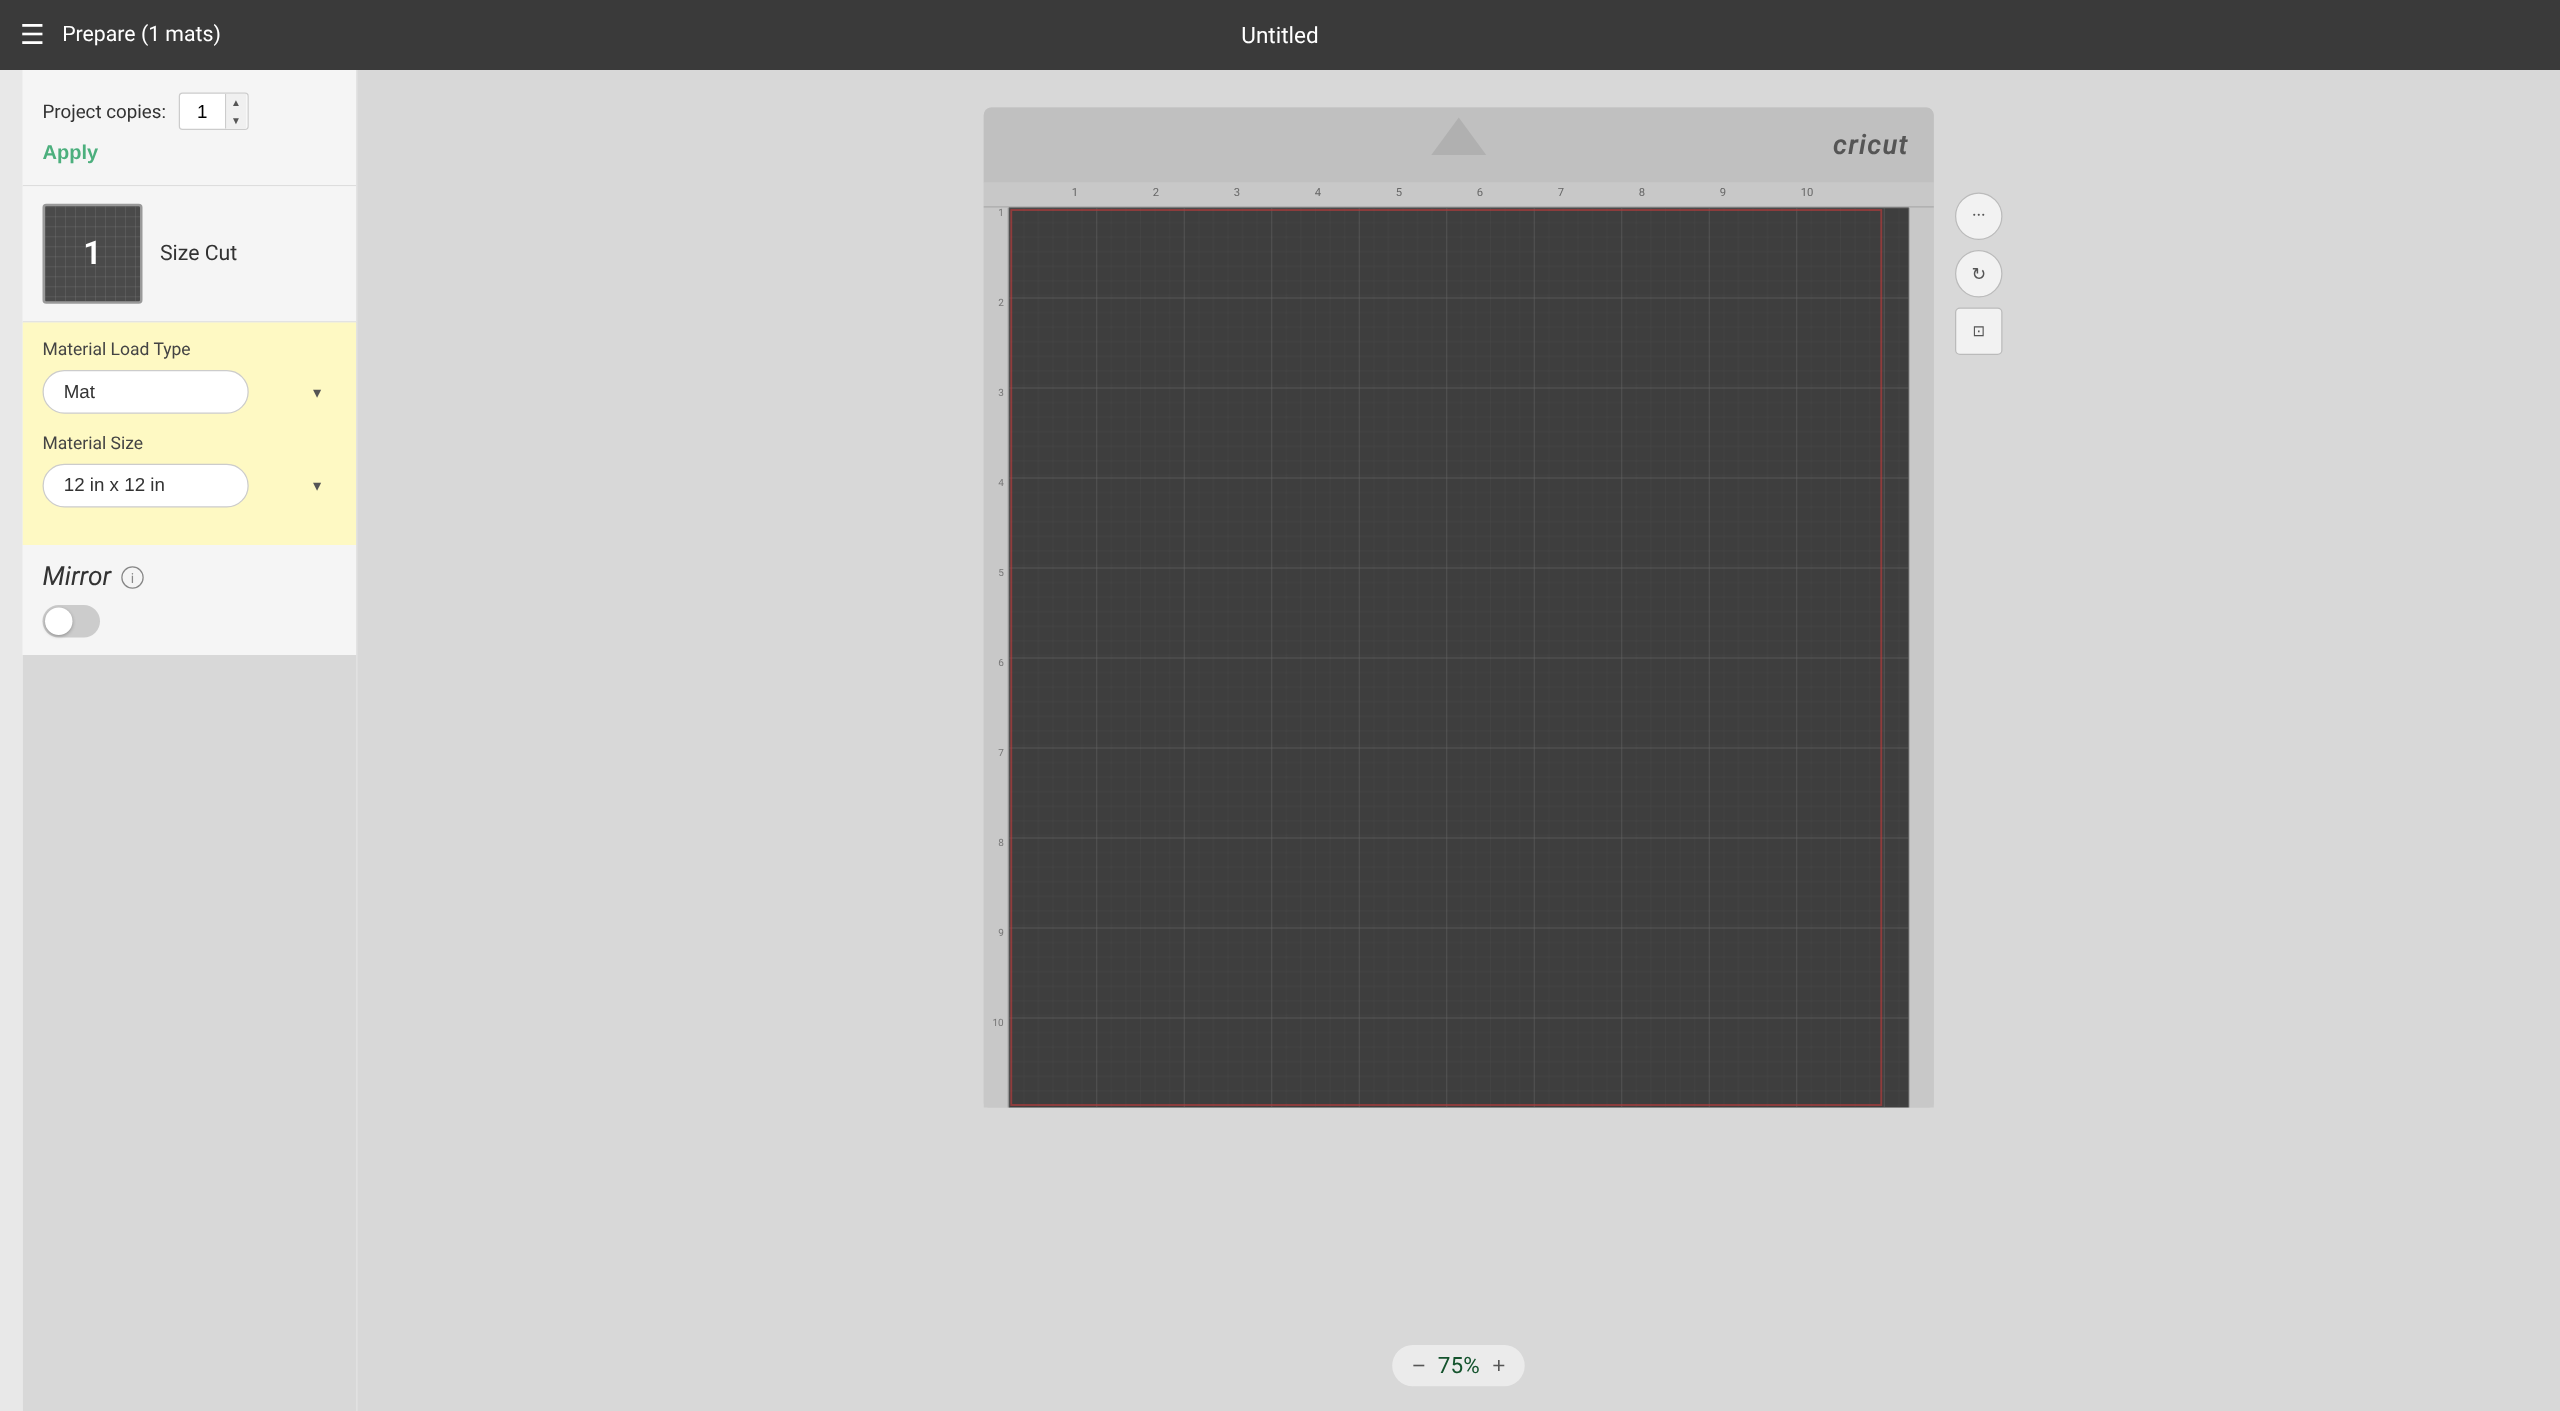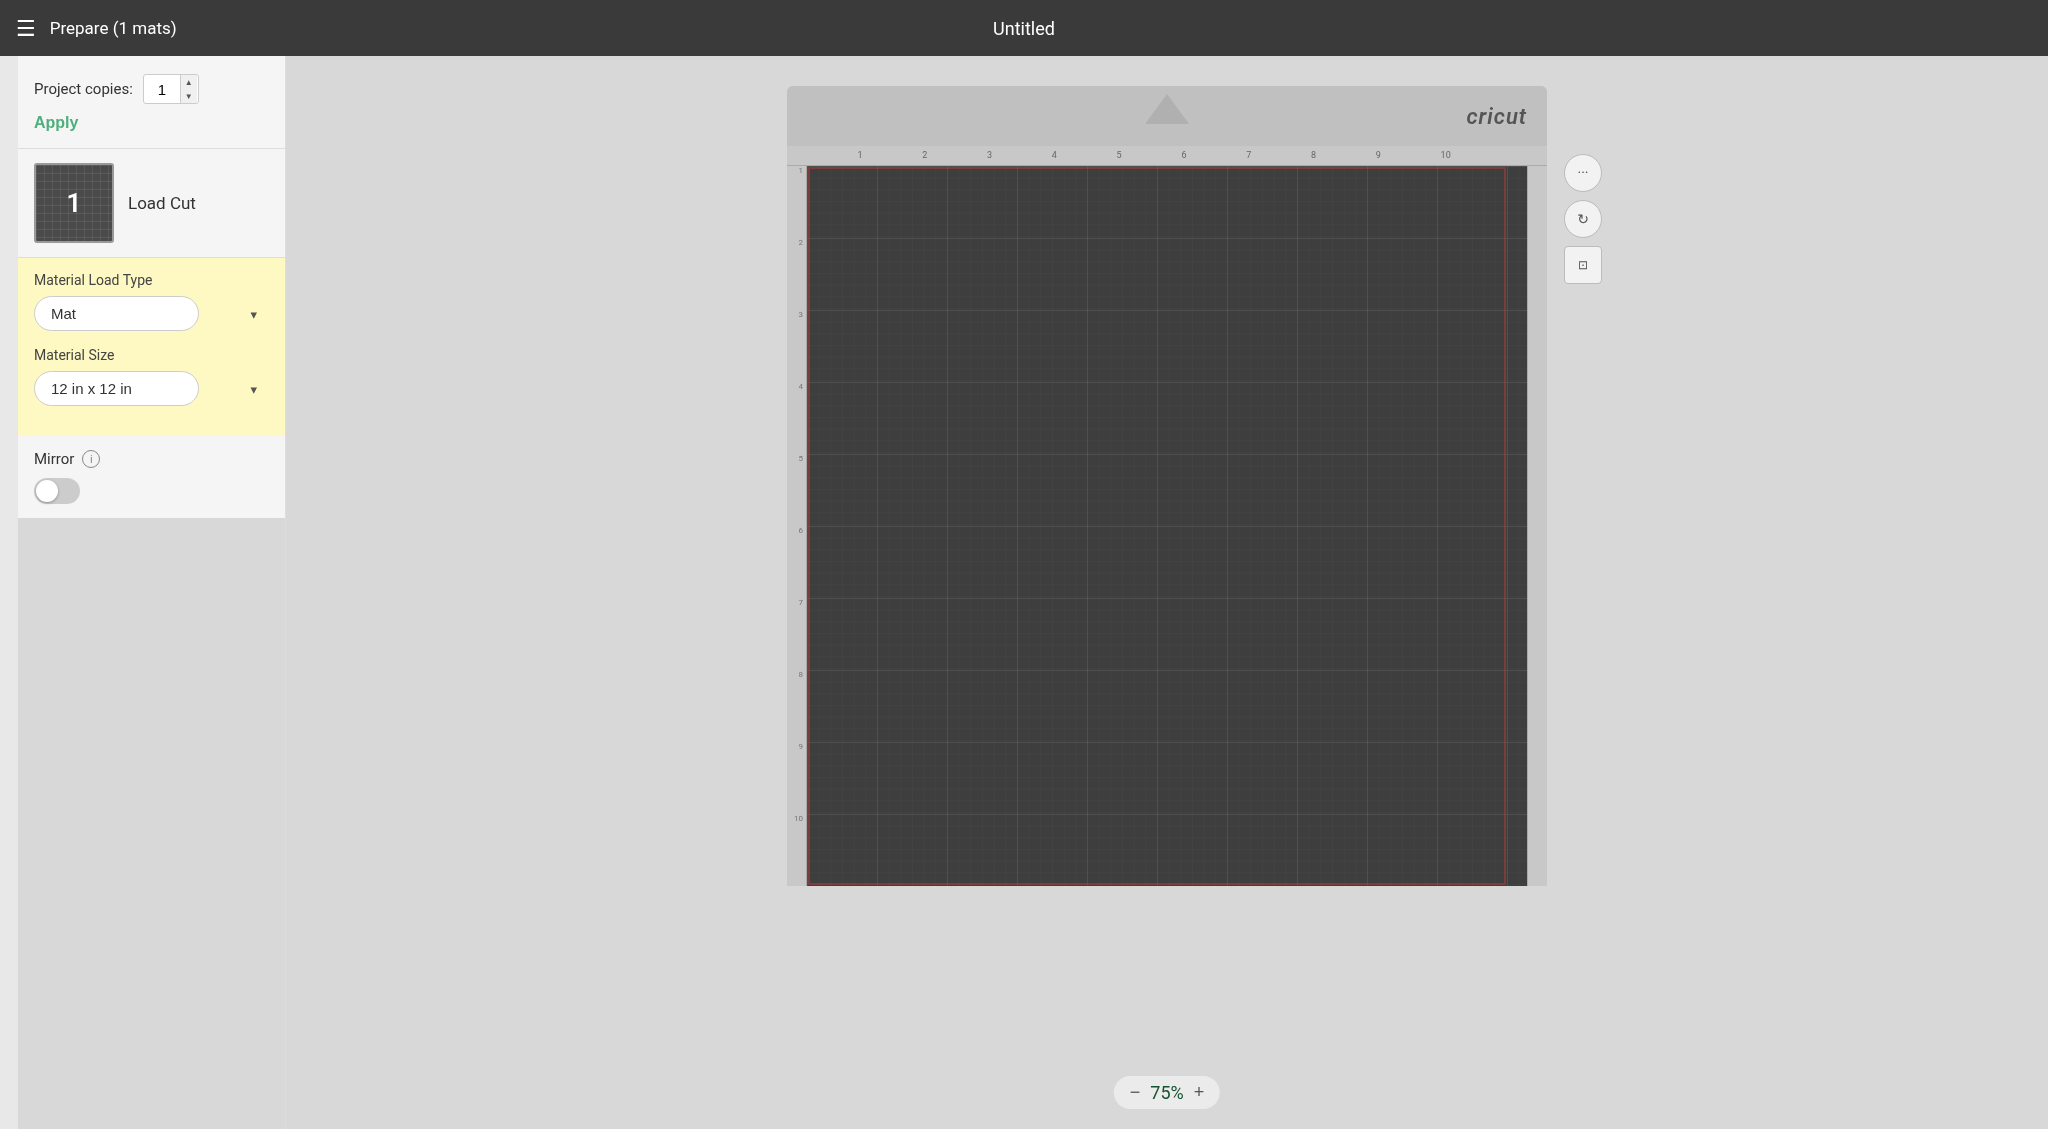--- a/index.html
+++ b/index.html
@@ -219,22 +219,23 @@
       padding: 14px 16px;
       background: #f5f5f5;
     }
     .mirror-row {
       display: flex;
       align-items: center;
       gap: 8px;
       margin-bottom: 10px;
     }
     .mirror-label {
-      font-size: 15px;
+      font-size: 21px;
       color: #333;
+      font-style: italic;
     }
     .info-icon {
       width: 18px;
       height: 18px;
       border-radius: 50%;
       border: 1.5px solid #888;
       display: inline-flex;
       align-items: center;
       justify-content: center;
       font-size: 11px;
@@ -487,21 +488,21 @@
         </div>
       </div>
       <button class="apply-btn">Apply</button>
     </div>
 
     <div class="mat-section">
       <div class="mat-thumbnail">
         <div class="mat-thumbnail-grid"></div>
         <span class="mat-thumbnail-number">1</span>
       </div>
-      <span class="mat-label">Load Cut</span>
+      <span class="mat-label">Size Cut</span>
     </div>
 
     <div class="settings-section">
       <div class="settings-label">Material Load Type</div>
       <div class="dropdown-wrapper">
         <select class="dropdown-select">
           <option>Mat</option>
           <option>Roll</option>
         </select>
         <span class="dropdown-arrow">▾</span>

